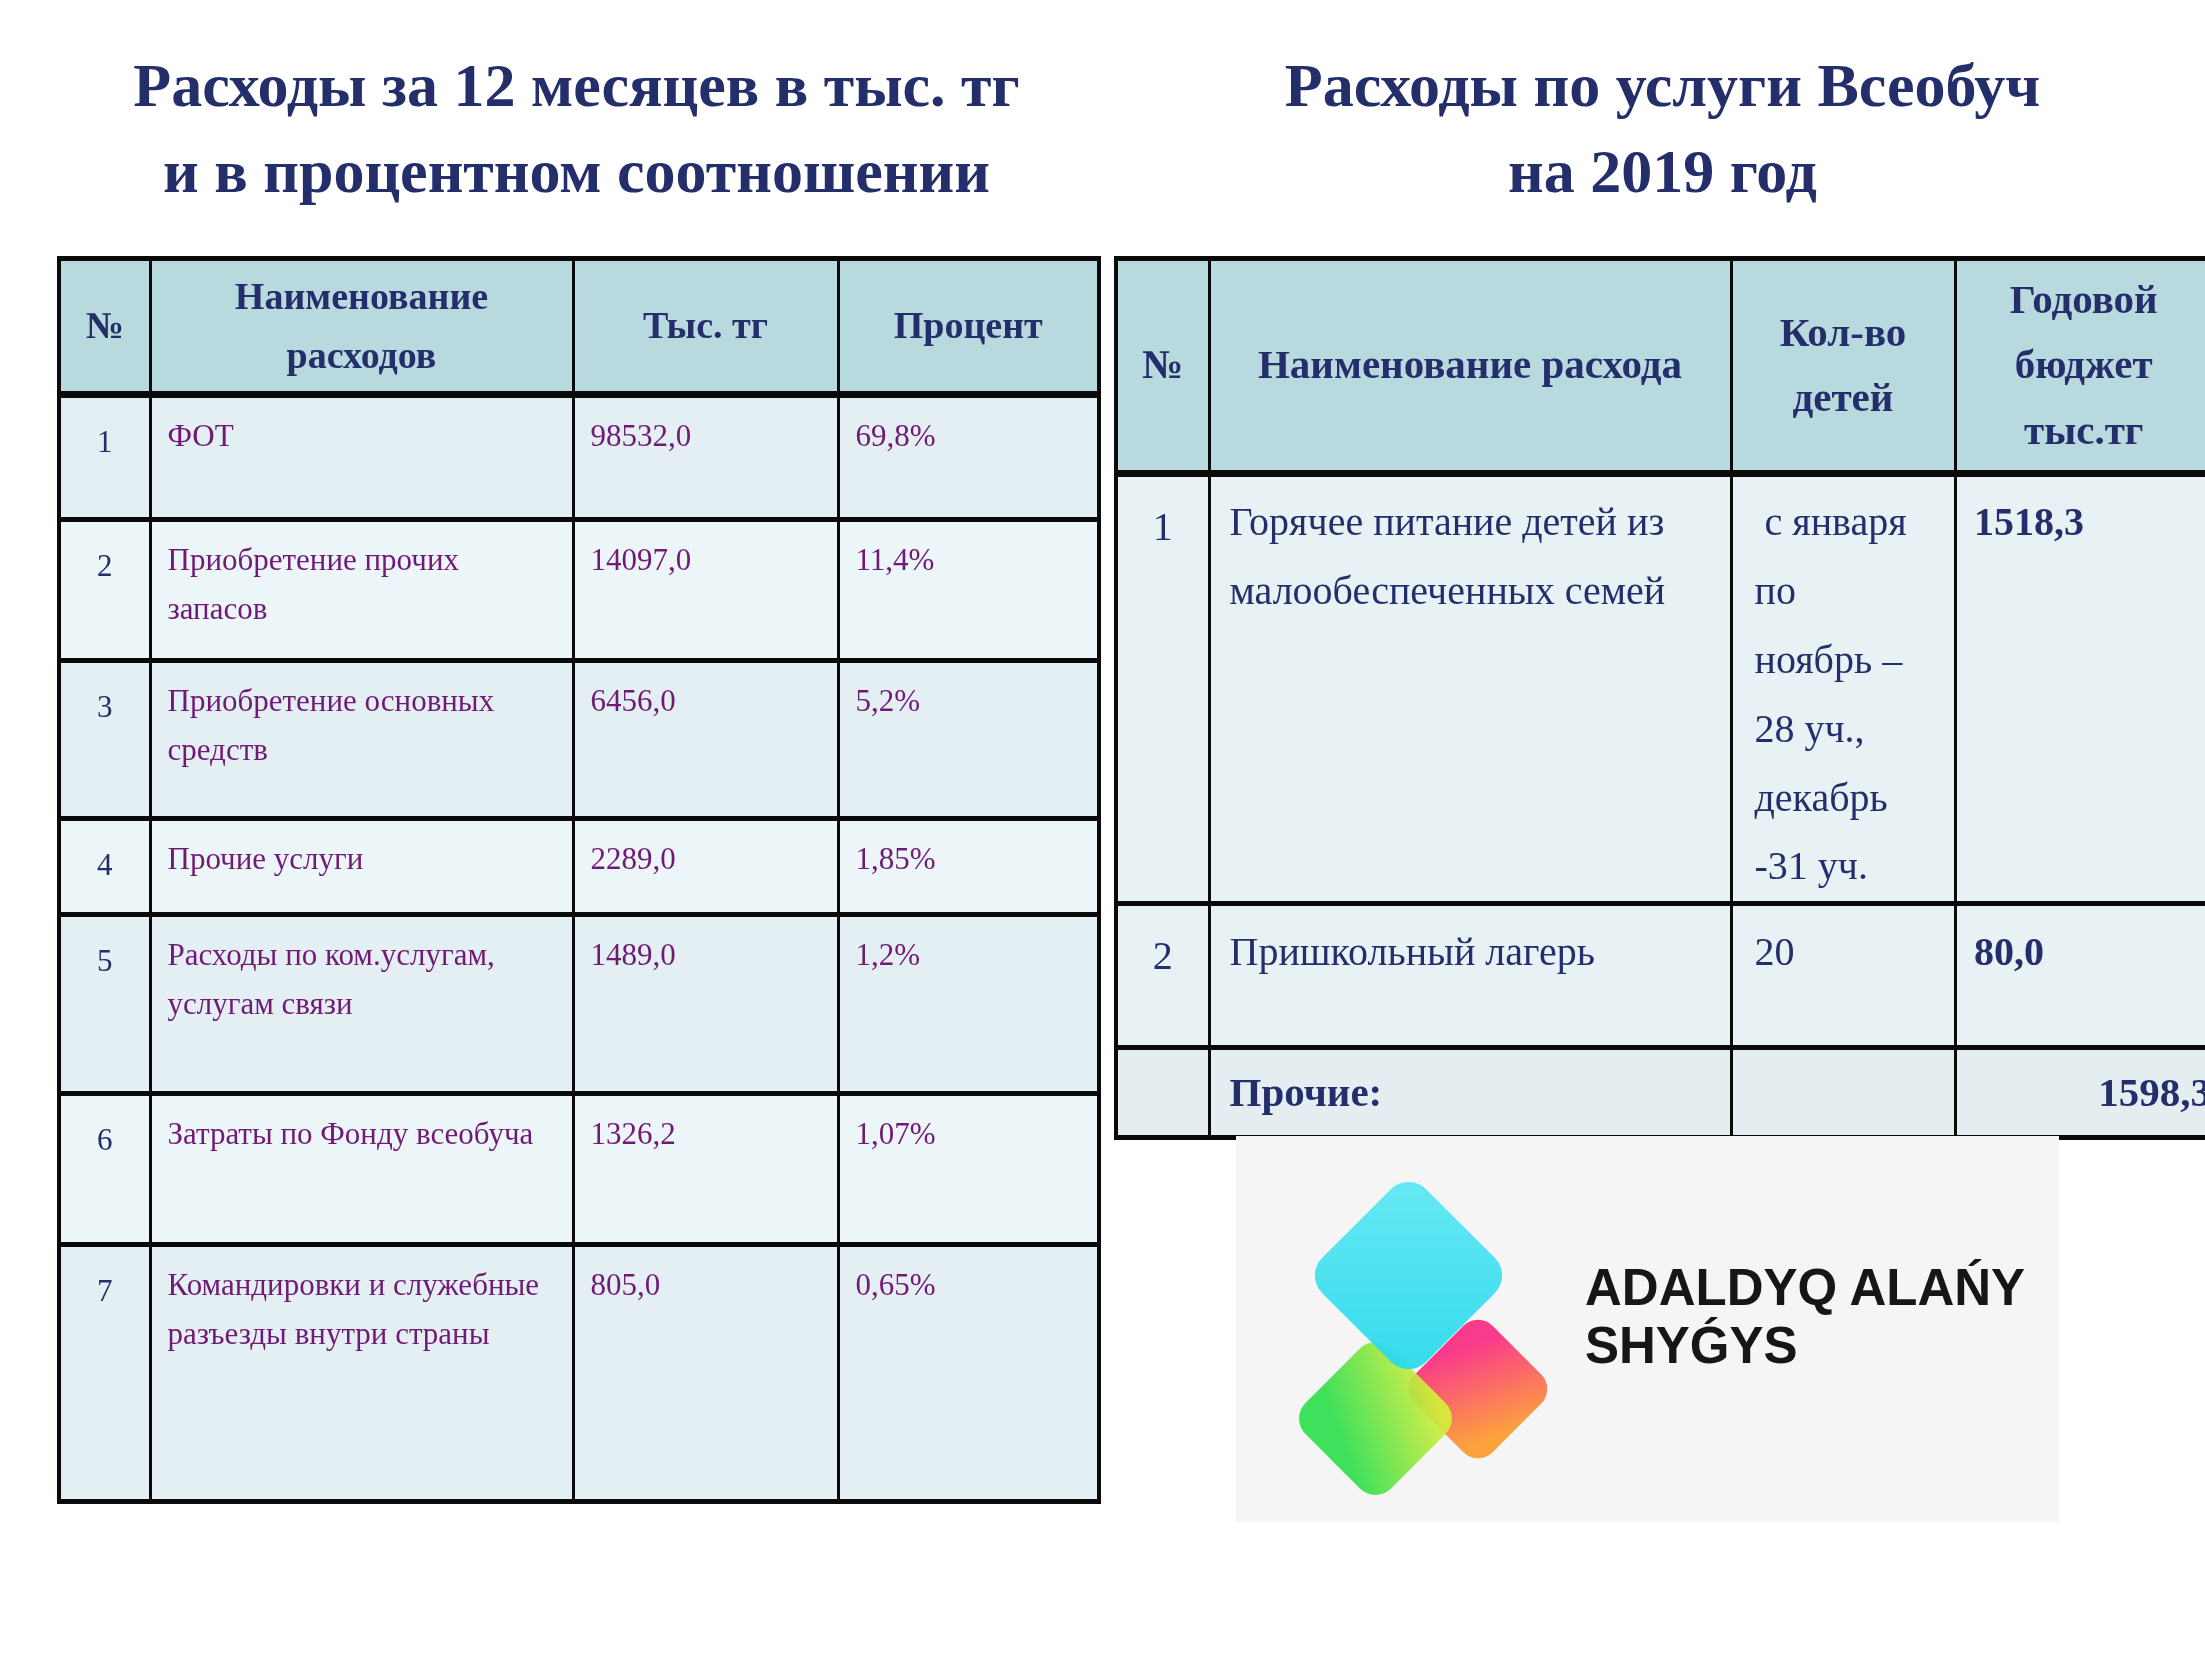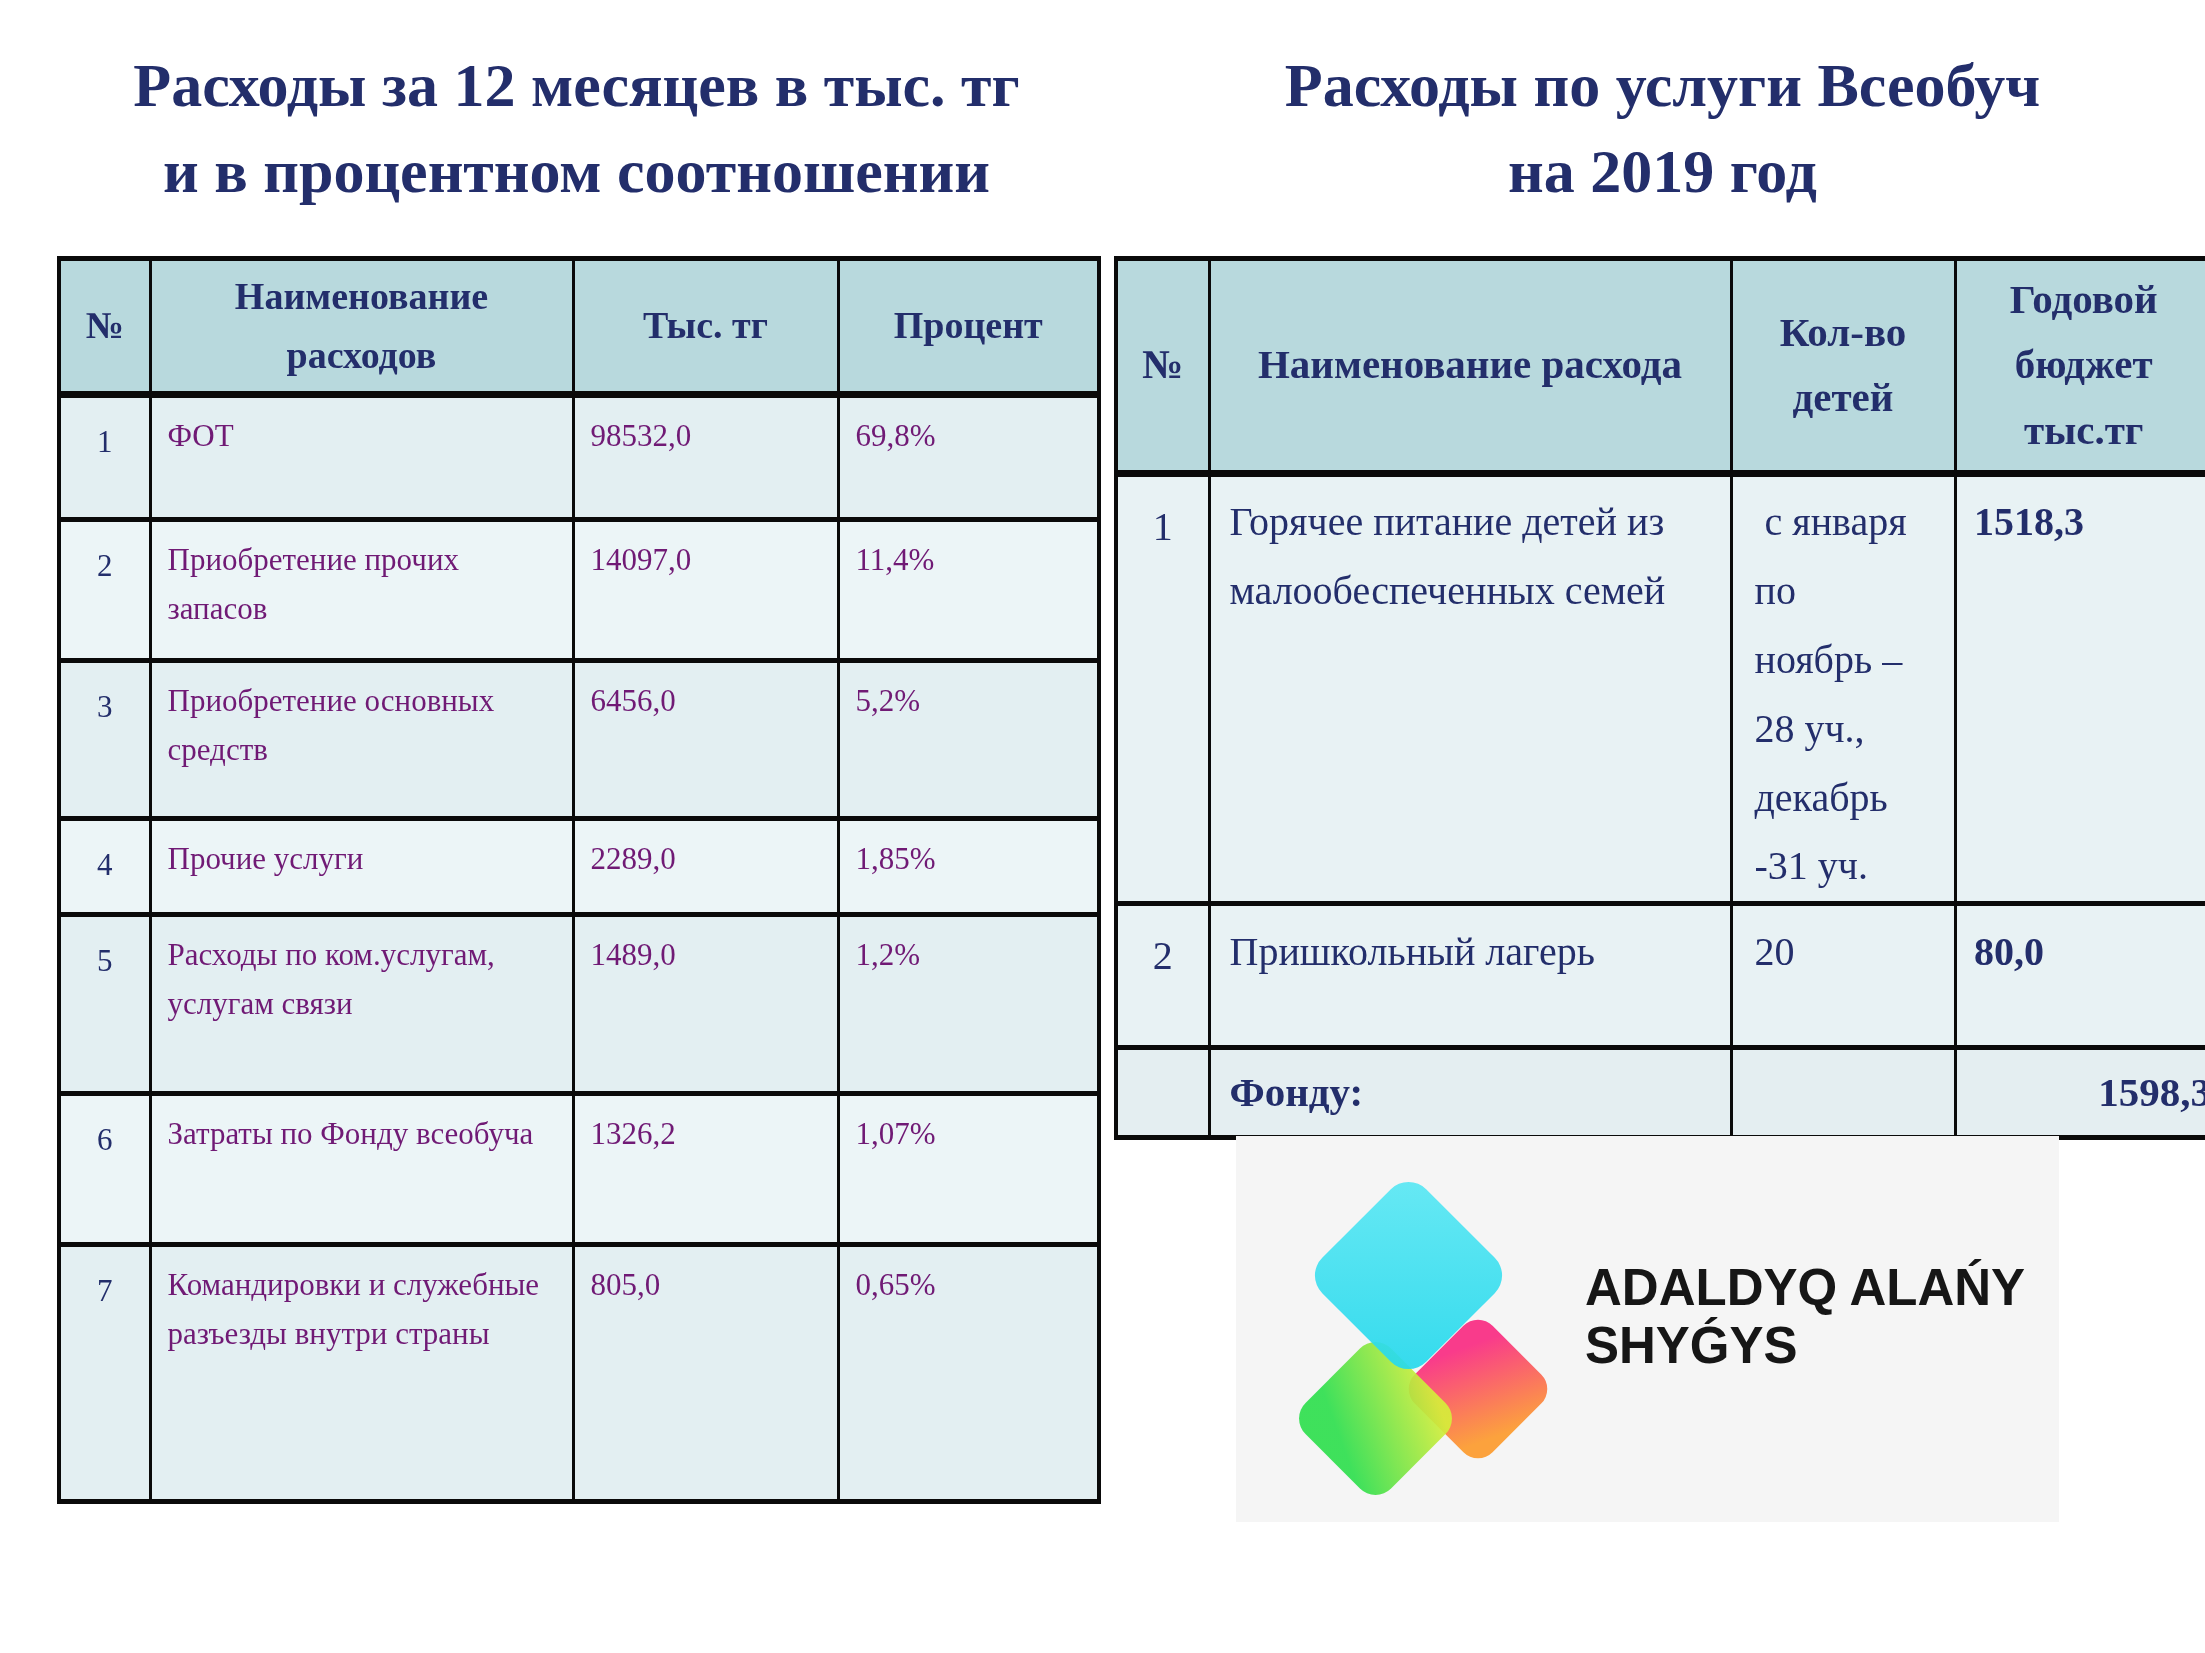--- a/index.html
+++ b/index.html
@@ -177,21 +177,21 @@
         <td class="budget">1518,3</td>
       </tr>
       <tr class="r2">
         <td class="num">2</td>
         <td class="name">Пришкольный лагерь</td>
         <td class="children">20</td>
         <td class="budget">80,0</td>
       </tr>
       <tr class="totalrow">
         <td></td>
-        <td class="total-label">Фонду:</td>
+        <td class="total-label">Прочие:</td>
         <td></td>
         <td class="total-amount">1598,3</td>
       </tr>
     </tbody>
   </table>
 
   <div class="logo">
     <div class="d d-pink"></div>
     <div class="d d-green"></div>
     <div class="d d-cyan"></div>

